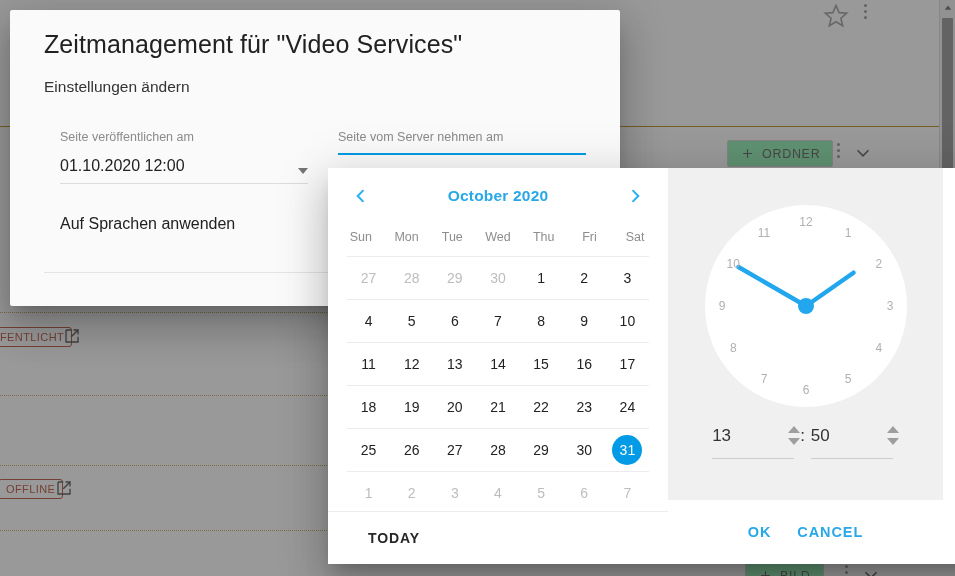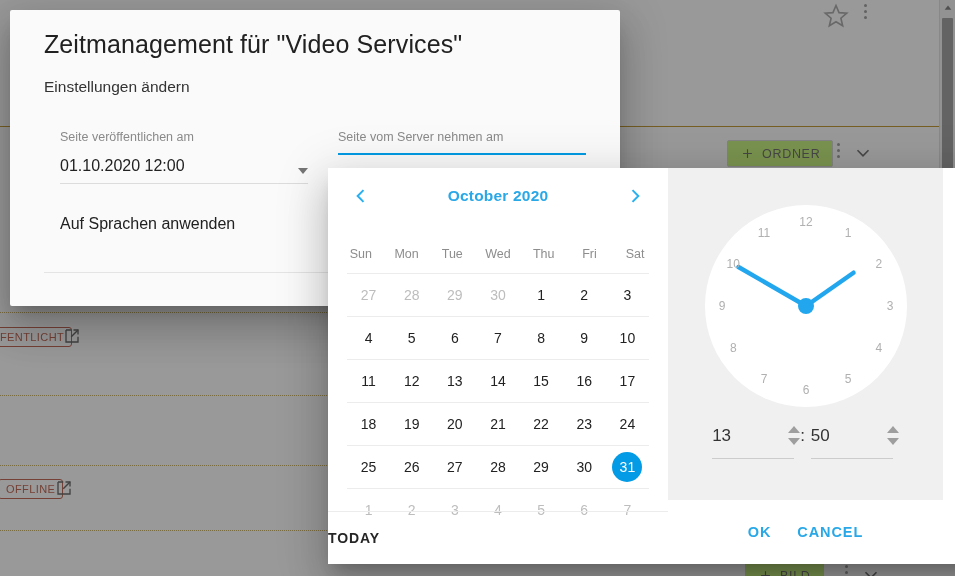--- a/index.html
+++ b/index.html
@@ -17,21 +17,21 @@
   .bg-rule{position:absolute;left:0;right:0;height:0;border-top:1px solid #b8860b;}
   .bg-dotrule{position:absolute;left:0;right:0;height:0;border-top:1px dotted #bfa14a;}
   .badge{
     position:absolute;border:1px solid #c06;border-color:#b3462f;color:#b3462f;
     border-radius:3px;font-size:11px;letter-spacing:.4px;padding:3px 7px;
     background:transparent;white-space:nowrap;
   }
   .ext-ico{position:absolute;width:18px;height:18px;color:#4a4a4a;}
   .tbtn{
     position:absolute;display:flex;align-items:center;gap:7px;
-    border:1px solid #cfcfcf;background:#bef264;border-radius:2px;
+    border:1px solid #cfcfcf;background:#86efac;border-radius:2px;
     padding:5px 12px;font-size:12.5px;letter-spacing:.7px;color:#555;
   }
   .chev-dn{position:absolute;width:22px;height:22px;color:#555;}
   
   #vscroll{position:absolute;right:0;top:0;width:15px;height:520px;background:#f0f0f0;border-left:1px solid #dcdcdc;}
   #vscroll .arrow{position:absolute;left:0;right:0;height:15px;display:flex;align-items:center;justify-content:center;}
   #vscroll .thumb{position:absolute;left:2px;right:2px;top:18px;height:320px;background:#8f8f8f;border-radius:1px;}
   
   #scrim{position:absolute;inset:0;background:rgba(60,60,60,.52);}
 
@@ -63,29 +63,29 @@
     position:absolute;left:328px;top:168px;width:686px;height:396px;
     box-shadow:0 11px 15px -7px rgba(0,0,0,.2),0 24px 38px 3px rgba(0,0,0,.14),0 9px 46px 8px rgba(0,0,0,.12);
     background:#ffffff;display:flex;
   }
   
   #cal{width:340px;background:#fff;position:relative;}
   #cal-head{height:56px;display:flex;align-items:center;justify-content:space-between;padding:0 20px;box-sizing:border-box;}
   #cal-head .navbtn{width:26px;height:26px;display:flex;align-items:center;justify-content:center;color:#29b0f0;}
   #cal-title{font-size:15.5px;color:#29a8e8;font-weight:bold;letter-spacing:.2px;}
   #dow{display:grid;grid-template-columns:repeat(7,1fr);padding:0 10px;box-sizing:border-box;}
-  #dow div{text-align:center;font-size:12.5px;color:#8d8d8d;padding:6px 0 12px;margin-top:17px;}
+  #dow div{text-align:center;font-size:12.5px;color:#8d8d8d;padding:6px 0 12px;}
   #weeks{padding:0 19px;box-sizing:border-box;}
   .wk{display:grid;grid-template-columns:repeat(7,1fr);border-top:1px solid #ececec;}
   .wk .cell{height:42px;display:flex;align-items:center;justify-content:center;font-size:14px;color:#222;}
   .wk .cell.out{color:#bdbdbd;}
   .wk .cell .pill{width:30px;height:30px;border-radius:50%;display:flex;align-items:center;justify-content:center;}
   .wk .cell.sel .pill{background:#039be5;color:#fff;}
   #cal-foot{position:absolute;left:0;right:0;bottom:0;height:52px;border-top:1px solid #ececec;display:flex;align-items:center;}
-  #today-btn{font-size:14px;font-weight:bold;letter-spacing:.9px;color:#262626;}
+  #today-btn{margin-left:40px;font-size:14px;font-weight:bold;letter-spacing:.9px;color:#262626;}
   
   #clockpanel{width:275px;background:#f0f0f0;height:332px;position:relative;}
   #clockface{position:absolute;left:37px;top:37px;width:202px;height:202px;border-radius:50%;background:#fff;}
   .hnum{position:absolute;font-size:12px;color:#b0b0b0;transform:translate(-50%,-50%);}
   #spin-row{position:absolute;left:0;right:0;top:258px;display:flex;align-items:center;justify-content:center;gap:0;}
   .spin{display:flex;align-items:flex-end;width:88px;}
   .spin .num{font-size:17px;color:#333;flex:1;padding-bottom:3px;}
   .spin .arrows{display:flex;flex-direction:column;gap:5px;padding-bottom:4px;}
   .spin .ar{width:0;height:0;border-left:6px solid transparent;border-right:6px solid transparent;}
   .spin .ar.up{border-bottom:7px solid #9e9e9e;}

